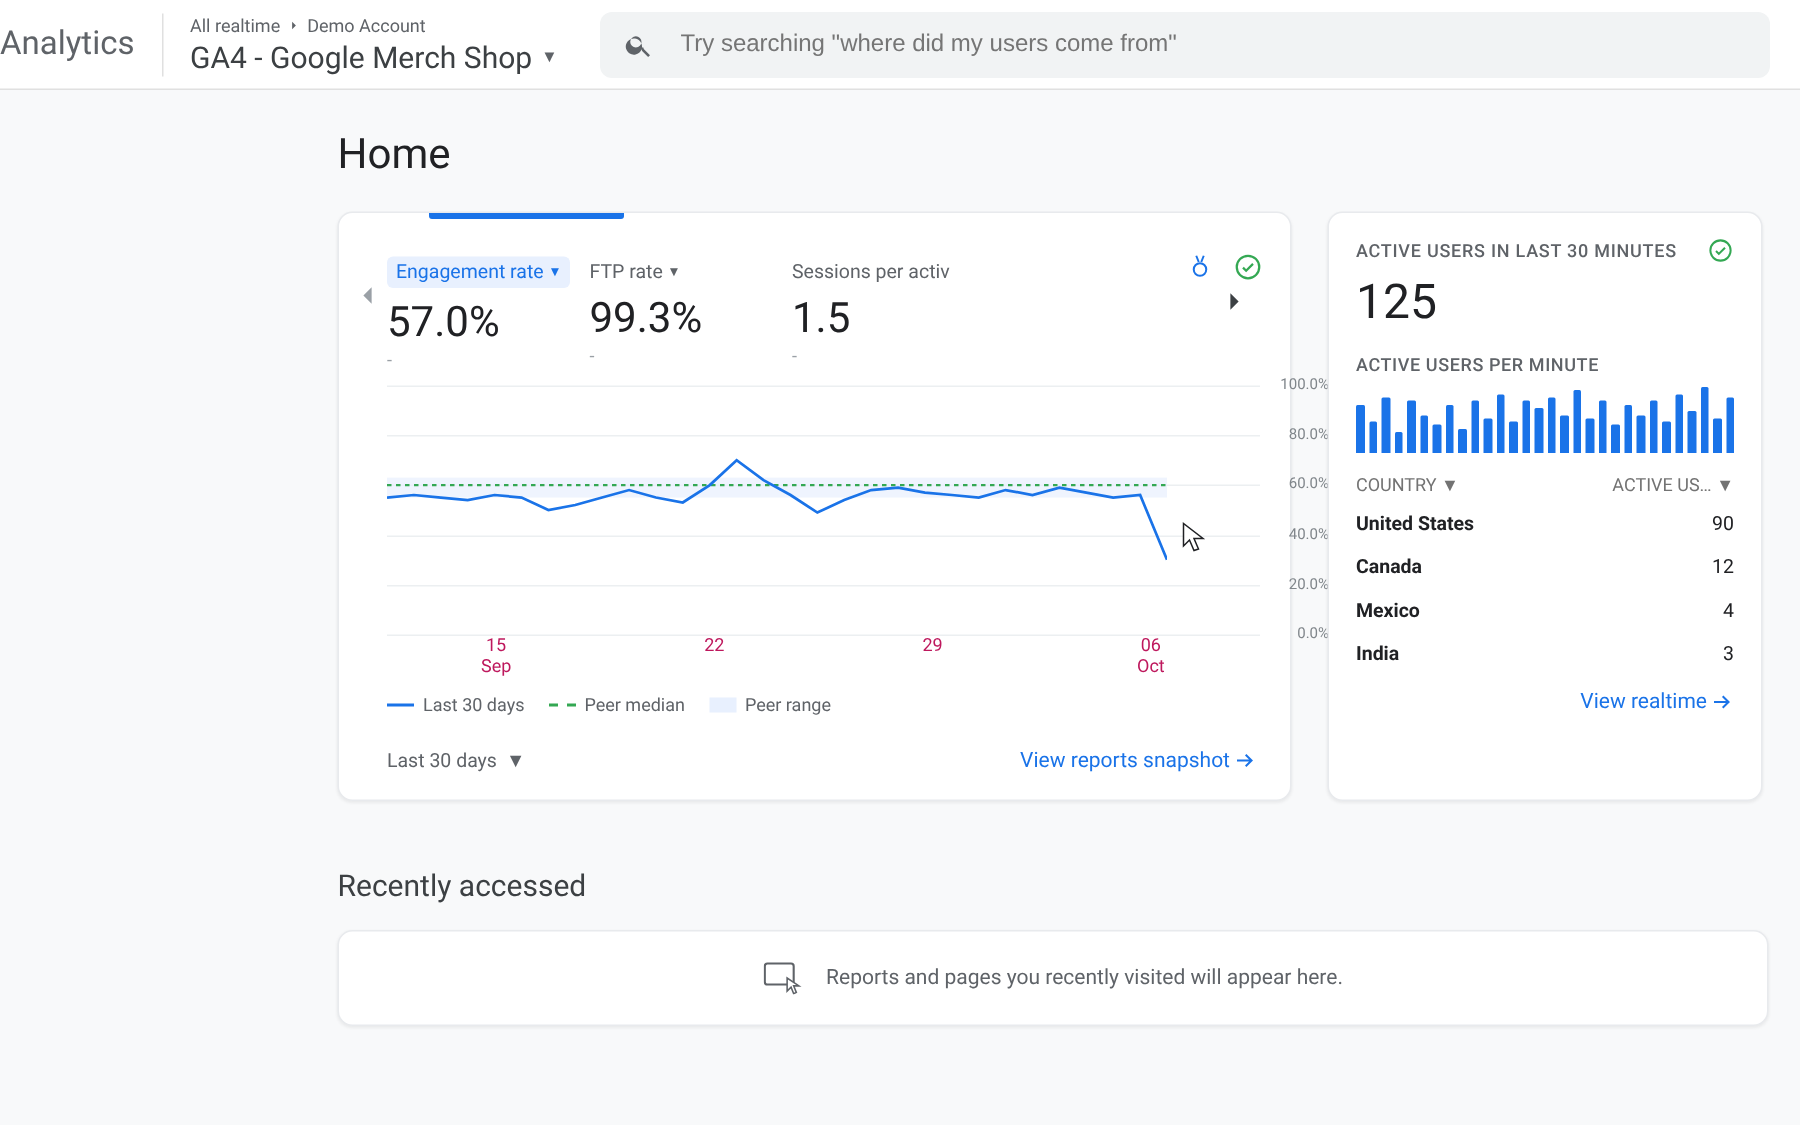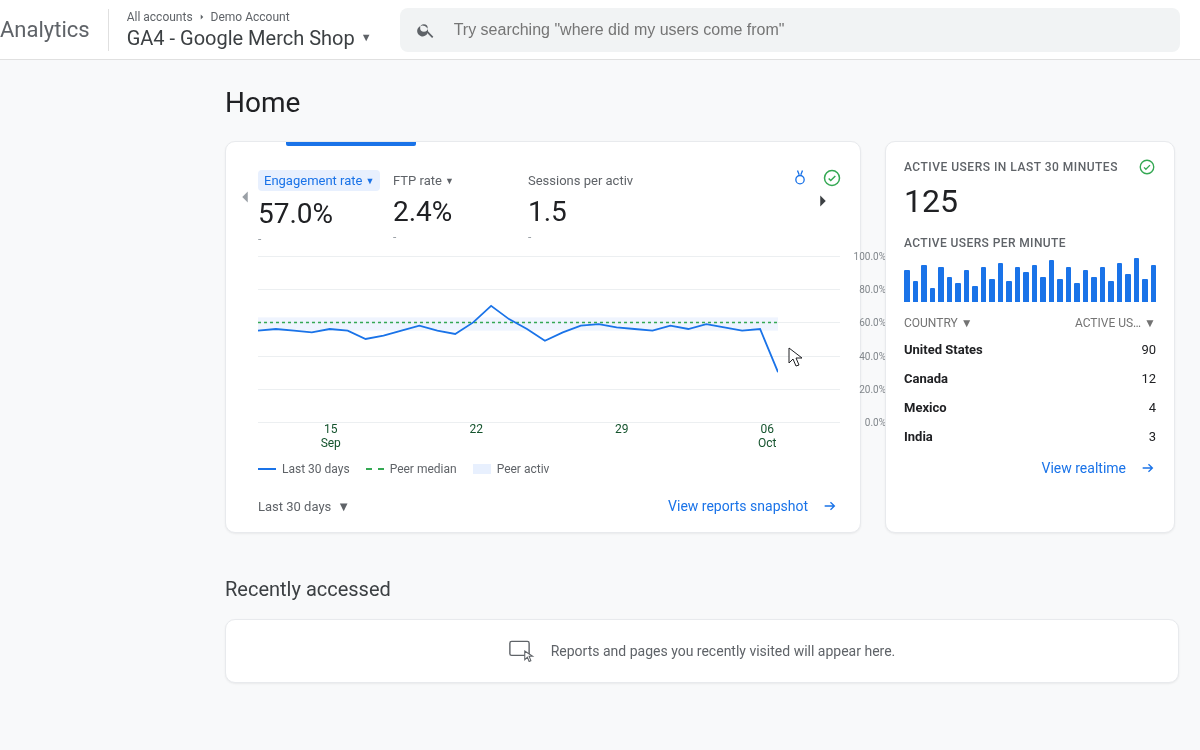--- a/index.html
+++ b/index.html
@@ -35,34 +35,34 @@
   .nav-arrow.left { position:absolute; left:2px; top:38px; }
   .nav-arrow.right { margin-left:auto; margin-top:14px; }
   .badge-icons { position:absolute; right:16px; top:24px; display:flex; gap:12px; align-items:center; }
   .badge-icons svg { width:20px; height:20px; }
   
   .chart-wrap { position:relative; height:200px; margin: 0 18px 0 30px; }
   .y-axis { position:absolute; right:-46px; top:0; bottom:34px; width:46px; }
   .y-tick { position:absolute; right:0; font-size:10px; color:#80868b; transform:translateY(-50%); }
   .gridline { position:absolute; left:0; right:0; height:1px; background:#eceff1; }
   .x-axis { position:absolute; left:0; right:0; bottom:0; height:34px; display:flex; }
-  .x-tick { flex:1; text-align:center; font-size:12px; color:#14532d; line-height:1.2; }
+  .x-tick { flex:1; text-align:center; font-size:12px; color:#be185d; line-height:1.2; }
   .x-tick span{display:block;}
   svg.line-chart { position:absolute; left:0; top:0; width:520px; height:166px; }
   .peer-band { fill:#e8f0fe; opacity:.7; }
   .peer-median { stroke:#34a853; stroke-width:1.5; stroke-dasharray:3 3; fill:none; }
   .series-line { stroke:#1a73e8; stroke-width:1.8; fill:none; }
   .legend { display:flex; gap:16px; font-size:12px; color:#5f6368; padding: 6px 0 12px 30px; align-items:center; }
   .legend-item { display:flex; align-items:center; gap:6px; }
   .swatch-line { width:18px; height:2px; background:#1a73e8; }
   .swatch-dash { width:18px; height:0; border-top:2px dashed #34a853; }
   .swatch-band { width:18px; height:10px; background:#e8f0fe; }
   .card-footer { display:flex; align-items:center; justify-content:space-between; padding: 10px 20px 16px 30px; }
   .range-select { font-size:13px; color:#5f6368; display:flex; align-items:center; gap:6px; cursor:pointer;}
-  .link-btn { color:#1a73e8; font-size:14px; display:flex; align-items:center; gap:14px; cursor:pointer; }
+  .link-btn { color:#1a73e8; font-size:14px; display:flex; align-items:center; gap:2px; cursor:pointer; }
   .link-btn svg{width:16px;height:16px;}
   
   .rt-title-row { display:flex; align-items:center; justify-content:space-between;}
   .rt-title { font-size:12px; letter-spacing:.5px; color:#5f6368; font-weight:500; }
   .rt-big { font-size:32px; margin-top:6px; }
   .rt-sub { font-size:12px; letter-spacing:.4px; color:#5f6368; margin-top:16px; font-weight:500;}
   .mini-bars { display:flex; align-items:flex-end; gap:3px; height:44px; margin-top:8px; }
   .mini-bars div { width:6px; background:#1a73e8; border-radius:1px 1px 0 0; }
   .rt-table-head { display:flex; justify-content:space-between; font-size:12px; color:#737373; margin-top:14px; }
   .rt-table-head span{display:flex;align-items:center;gap:3px; cursor:pointer;}
@@ -78,21 +78,21 @@
   
   .fake-cursor { position:absolute; pointer-events:none; }
 </style>
 </head>
 <body>
 
 <div class="header">
   <div class="brand">Analytics</div>
   <div class="account-col">
     <div class="breadcrumb">
-      <span>All accounts</span>
+      <span>All realtime</span>
       <svg viewBox="0 0 24 24">
           <path fill="#5f6368" d="M9 6l6 6-6 6z"></path>
         </svg>
       <span>Demo Account</span>
     </div>
     <div class="property-select">
       <span>GA4 - Google Merch Shop</span>
       <span class="caret">▼</span>
     </div>
   </div>
@@ -125,21 +125,21 @@
               <span class="caret">▼</span>
             </span>
           <div class="metric-value">57.0%</div>
           <div class="metric-sub">-</div>
         </div>
         <div class="metric">
           <span class="metric-label">
               <span>FTP rate</span> 
               <span class="caret">▼</span>
             </span>
-          <div class="metric-value">2.4%</div>
+          <div class="metric-value">99.3%</div>
           <div class="metric-sub">-</div>
         </div>
         <div class="metric">
           <span class="metric-label">
               <span>Sessions per activ</span>
             </span>
           <div class="metric-value">1.5</div>
           <div class="metric-sub">-</div>
         </div>
         <div class="nav-arrow right">
@@ -208,21 +208,21 @@
         <div class="legend-item">
             <span class="swatch-line"></span>
             <span>Last 30 days</span>
           </div>
         <div class="legend-item">
             <span class="swatch-dash"></span>
             <span>Peer median</span>
           </div>
         <div class="legend-item">
             <span class="swatch-band"></span>
-            <span>Peer activ</span>
+            <span>Peer range</span>
           </div>
       </div>
 
       <div class="card-footer">
         <div class="range-select">
           <span>Last 30 days</span>
             <span class="caret">▼</span>
         </div>
         <div class="link-btn">
           <span>View reports snapshot</span>

